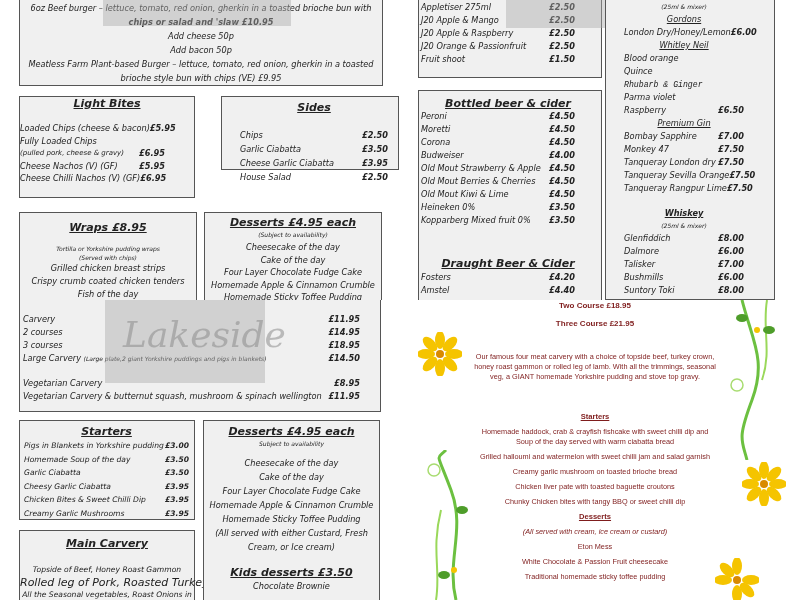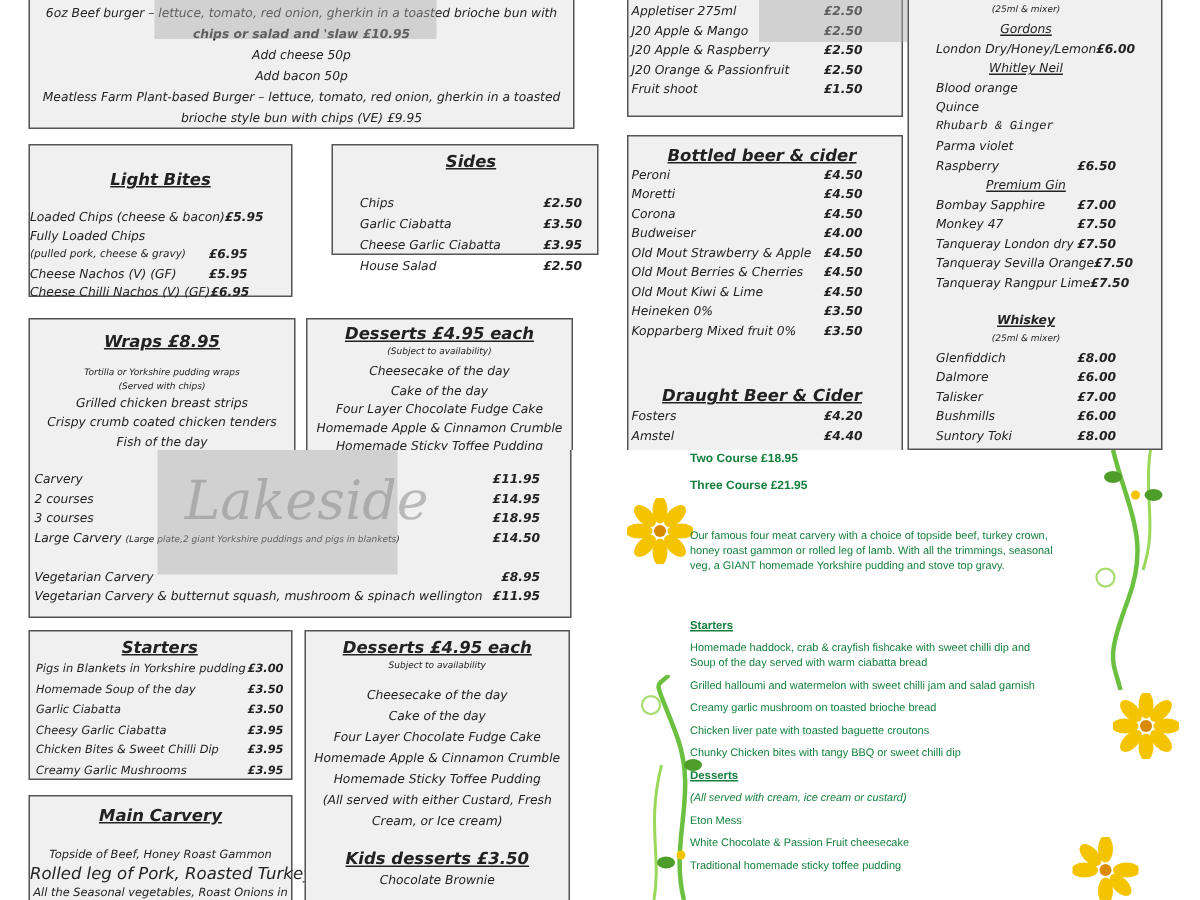--- a/index.html
+++ b/index.html
@@ -14,21 +14,21 @@
   .box { position: absolute; background: #f0f0f0; border: 1.5px solid #555; font-style: italic; color: #222; }
   .title { text-align: center; text-decoration: underline; font-weight: bold; font-size: 11px; }
   .row { display: flex; justify-content: space-between; font-size: 8.2px; line-height: 12.5px; white-space: nowrap; }
   .row .price { font-weight: bold; }
   .center-line { text-align: center; font-size: 8.2px; line-height: 12.5px; white-space: nowrap; }
   .small { font-size: 6px; line-height: 9px; text-align: center; }
   .watermark { position: absolute; background: rgba(170,170,170,0.45); }
   .watermark span { position: absolute; font-family: "DejaVu Serif", serif; font-style: italic; color: rgba(140,140,140,0.55); }
 
   
-  .print { font-family: "Liberation Sans", sans-serif; text-align: left; color: #15803d; }
+  .print { font-family: "Liberation Sans", sans-serif; text-align: center; color: #7f1d1d; }
   .print .bold { font-weight: bold; font-size: 8px; }
   .print p { font-size: 7.3px; line-height: 10px; }
   .print .head { font-weight: bold; text-decoration: underline; font-size: 7.6px; }
   .print .it { font-style: italic; }
   .flower { position: absolute; width: 44px; height: 44px; }
   .vine { position: absolute; }
 </style>
 </head>
 <body>
 
@@ -36,21 +36,21 @@
   <div class="box" style="left:19px; top:-6px; width:364px; height:92px; padding-top:6px;">
     <div class="center-line" style="line-height:14px;">6oz Beef burger – lettuce, tomato, red onion, gherkin in a toasted brioche bun with</div>
     <div class="center-line" style="line-height:14px; font-weight:bold;">chips or salad and 'slaw £10.95</div>
     <div class="center-line" style="line-height:14px;">Add cheese 50p</div>
     <div class="center-line" style="line-height:14px;">Add bacon 50p</div>
     <div class="center-line" style="line-height:14px;">Meatless Farm Plant-based Burger – lettuce, tomato, red onion, gherkin in a toasted</div>
     <div class="center-line" style="line-height:14px;">brioche style bun with chips (VE) £9.95</div>
   </div>
   <div class="watermark" style="left:103px; top:0; width:188px; height:26px;"></div>
 
-  <div class="box" style="left:19px; top:96px; width:176px; height:102px; padding:16px 0 0 0;">
+  <div class="box" style="left:19px; top:96px; width:176px; height:102px; padding:0 0 0 0;">
     <div class="title">Light Bites</div>
     <div style="height:12px"></div>
     <div class="row" style="width:145px;">
         <span>Loaded Chips (cheese &amp; bacon)</span>
         <span class="price">£5.95</span>
       </div>
     <div class="row" style="width:145px;">
         <span>Fully Loaded Chips</span>
         <span class="price"></span>
       </div>

